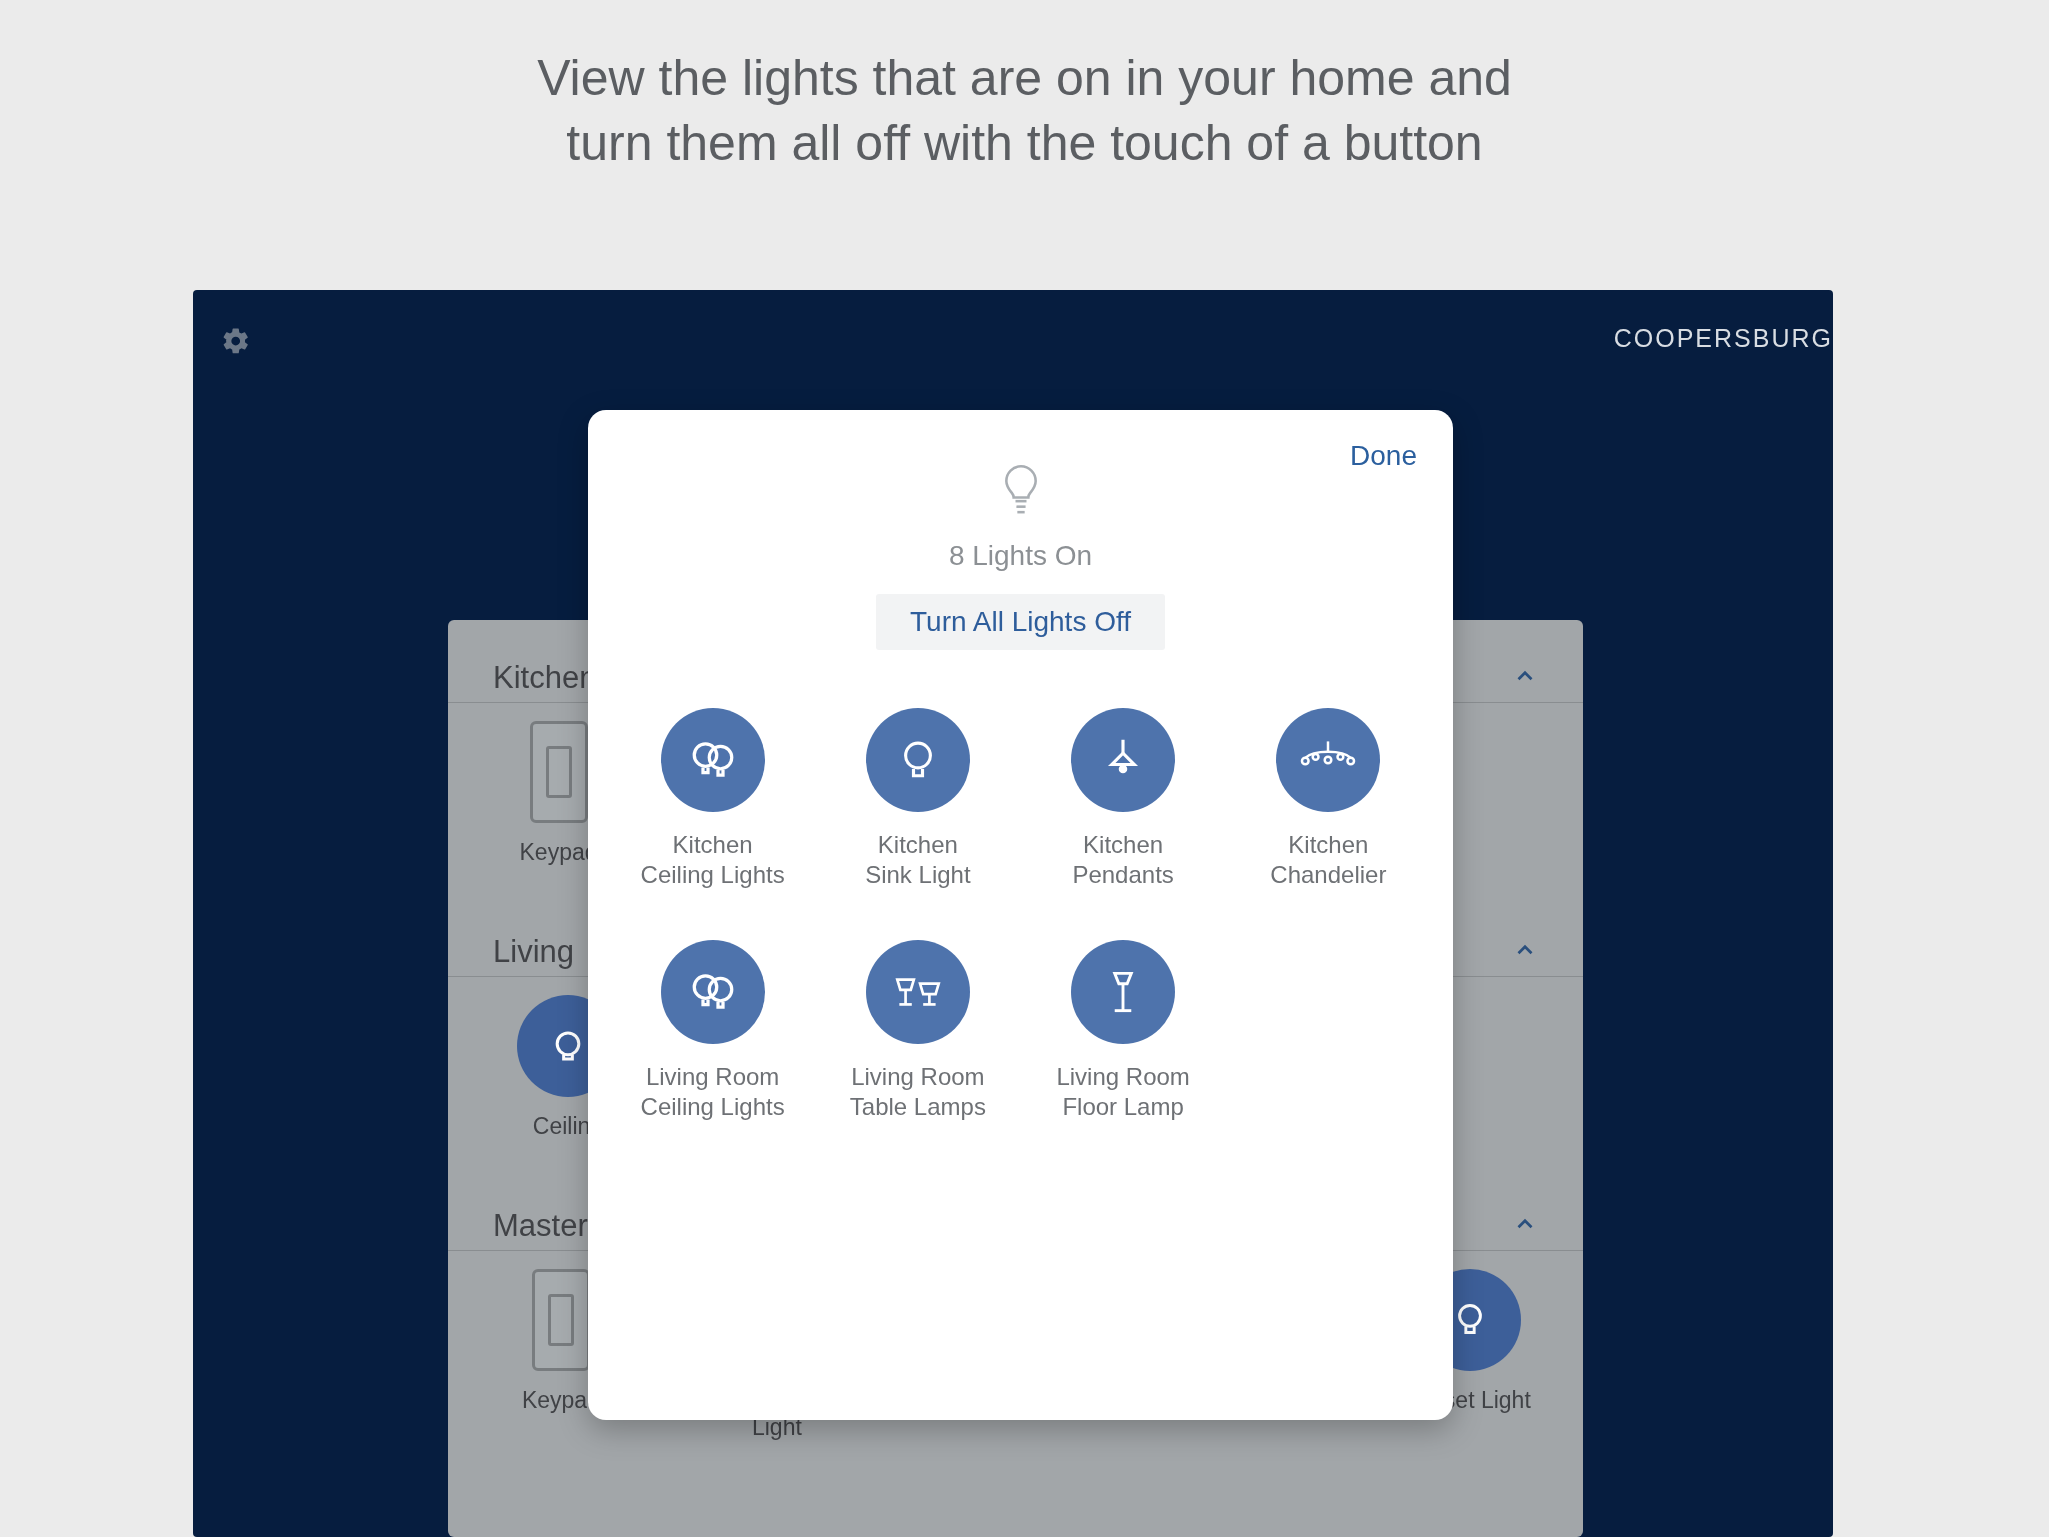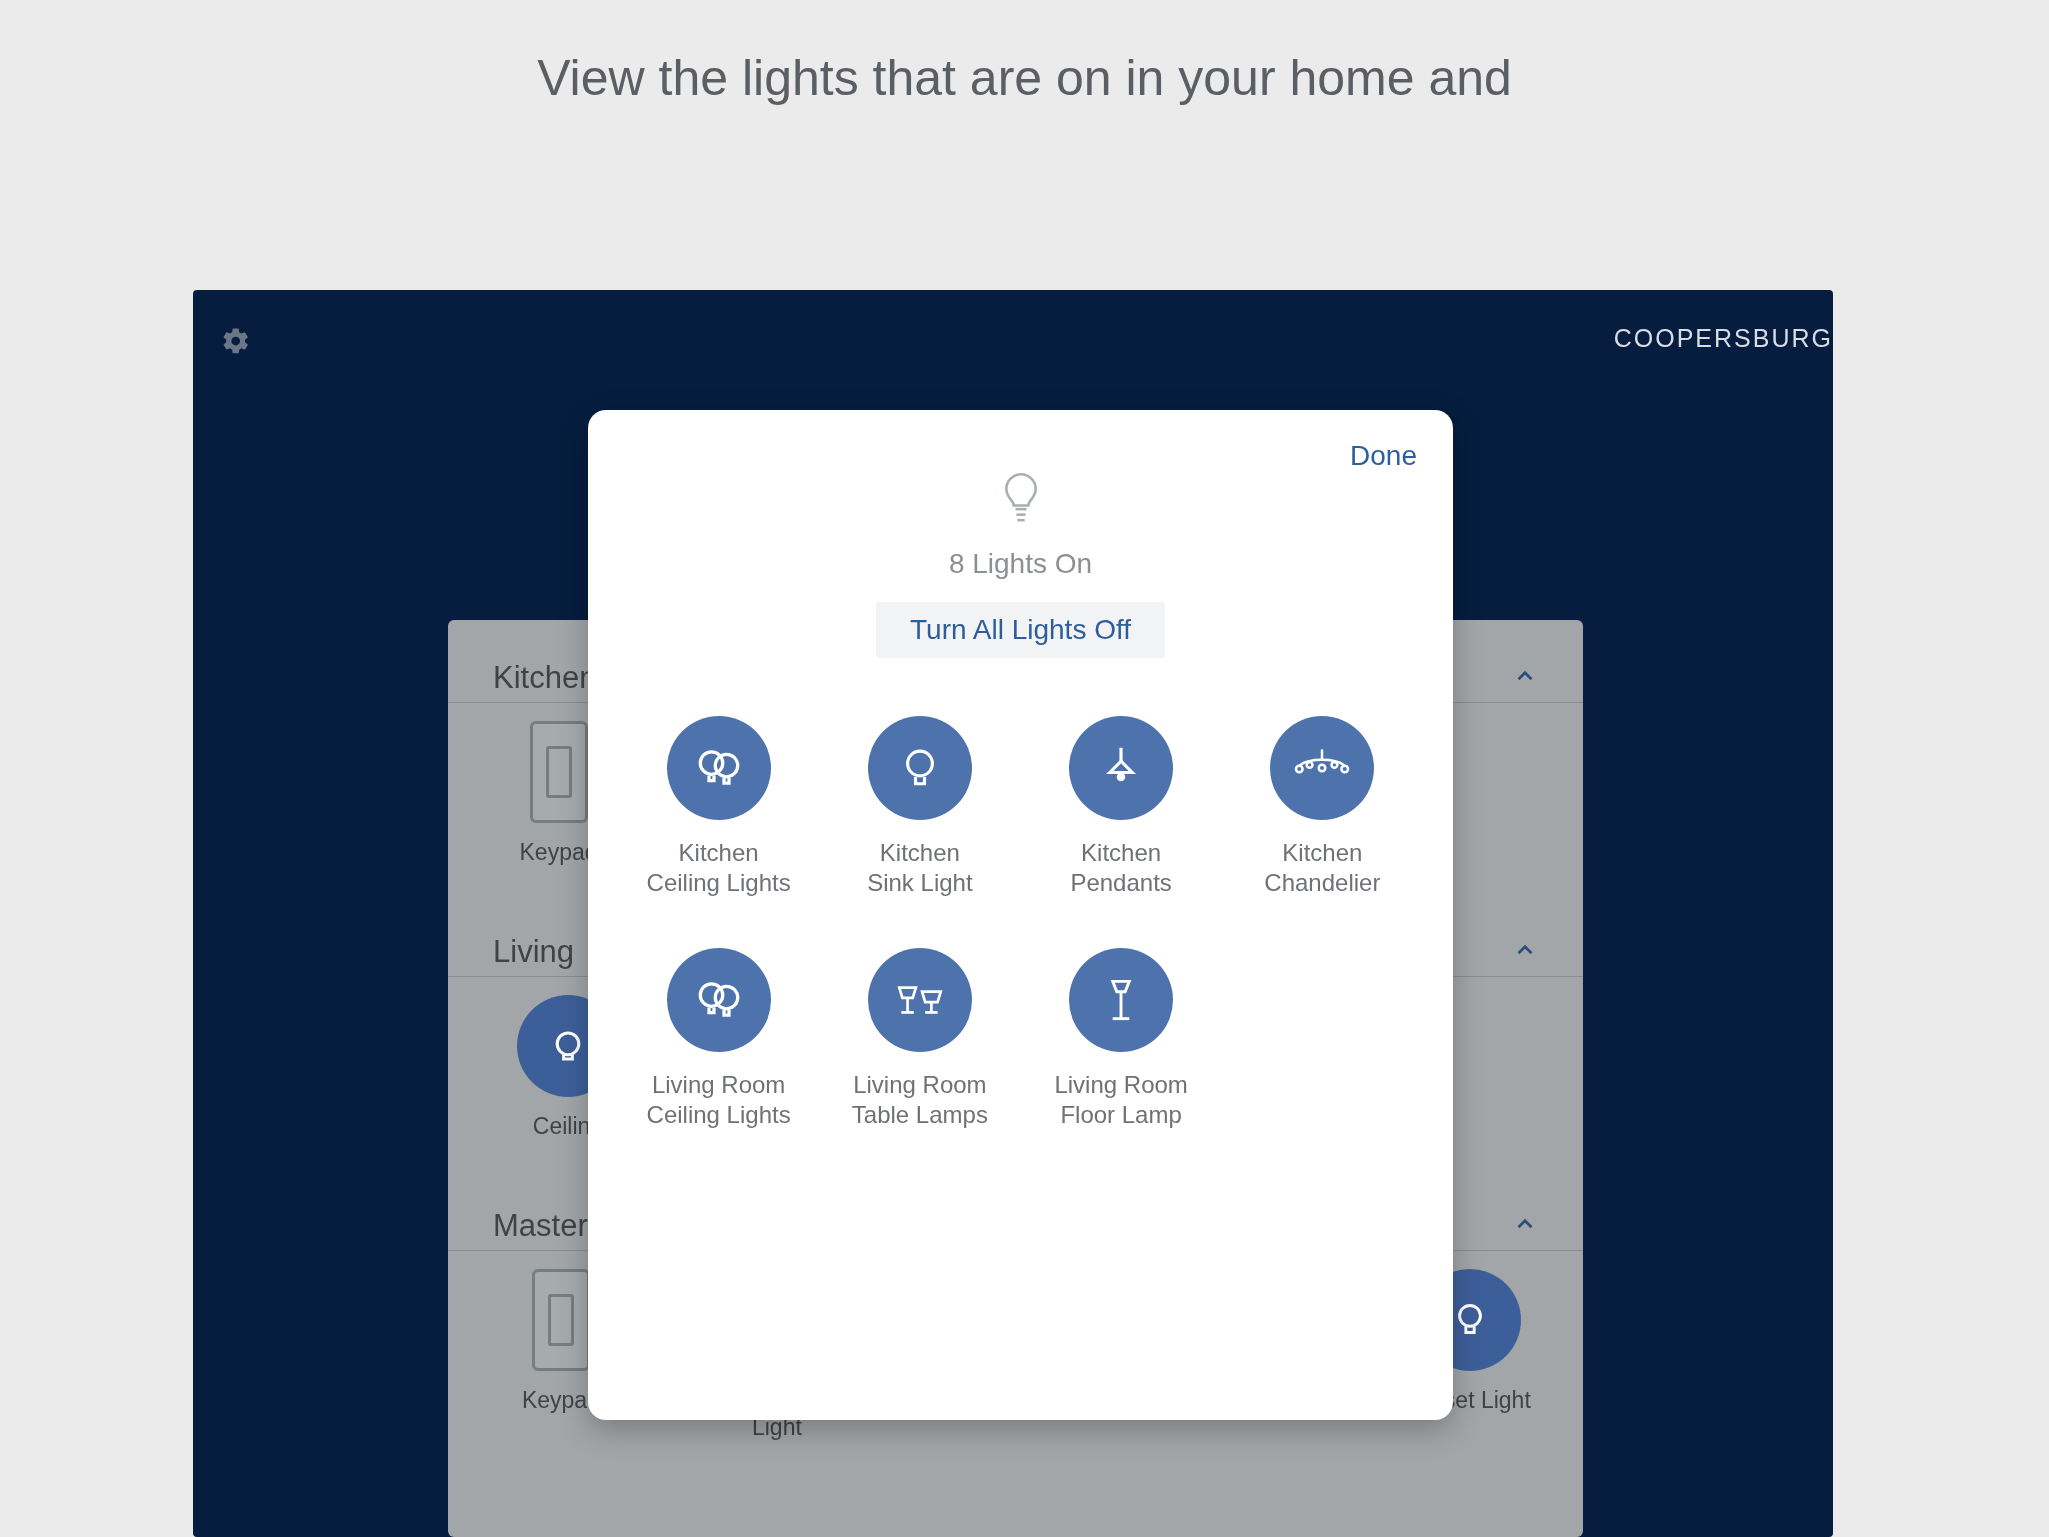--- a/index.html
+++ b/index.html
@@ -96,21 +96,21 @@
     border:3px solid #787c7f; border-radius:3px;
   }
   
   .modal {
     position: absolute;
     left: 588px; top: 410px;
     width: 865px; height: 1010px;
     background: #fff;
     border-radius: 18px;
     box-shadow: 0 10px 30px rgba(0,0,0,.25);
-    padding: 30px;
+    padding: 22px;
   }
   .modal-done {
     position: absolute; right: 36px; top: 30px;
     color: #2b5f9e; font-size: 28px; font-weight: 400;
     background:none; border:none; cursor:pointer;
   }
   .modal-header { text-align: center; margin-top: 30px; }
   .bulb-outline { display:inline-block; color:#a9aeb3; }
   .lights-count { font-size: 28px; color: #8c9094; margin-top: 14px; }
   .turn-off {
@@ -137,20 +137,21 @@
   .light-label {
     font-size: 24px; color: #6e7175; line-height: 1.25;
     padding: 0 10px;
   }
 </style>
 </head>
 <body>
 
 <div class="marketing-heading">
   <div>View the lights that are on in your home and</div>
+  <div>turn them all off with the touch of a button</div>
 </div>
 
 <div class="device-frame">
   <div class="device-header">
     <span class="gear-icon">
       <svg width="30" height="30" viewBox="0 0 24 24" fill="currentColor">
           <path d="M19.14,12.94a7,7,0,0,0,.05-.94,7,7,0,0,0-.05-.94l2.11-1.65a.5.5,0,0,0,.12-.64l-2-3.46a.5.5,0,0,0-.61-.22l-2.49,1a7,7,0,0,0-1.63-.94l-.38-2.65A.5.5,0,0,0,13.77,2H9.77a.5.5,0,0,0-.49.42L8.9,5.07a7,7,0,0,0-1.63.94l-2.49-1a.5.5,0,0,0-.61.22l-2,3.46a.5.5,0,0,0,.12.64L4.4,11a7,7,0,0,0-.5.94,7,7,0,0,0,.5.94L2.29,14.53a.5.5,0,0,0-.12.64l2,3.46a.5.5,0,0,0,.61.22l2.49-1a7,7,0,0,0,1.63.94l.38,2.65a.5.5,0,0,0,.49.42h4a.5.5,0,0,0,.49-.42l.38-2.65a7,7,0,0,0,1.63-.94l2.49,1a.5.5,0,0,0,.61-.22l2-3.46a.5.5,0,0,0-.12-.64ZM11.77,15.5A3.5,3.5,0,1,1,15.27,12,3.5,3.5,0,0,1,11.77,15.5Z"></path>
         </svg>
     </span>
     <div class="app-title">Coopersburg</div>

